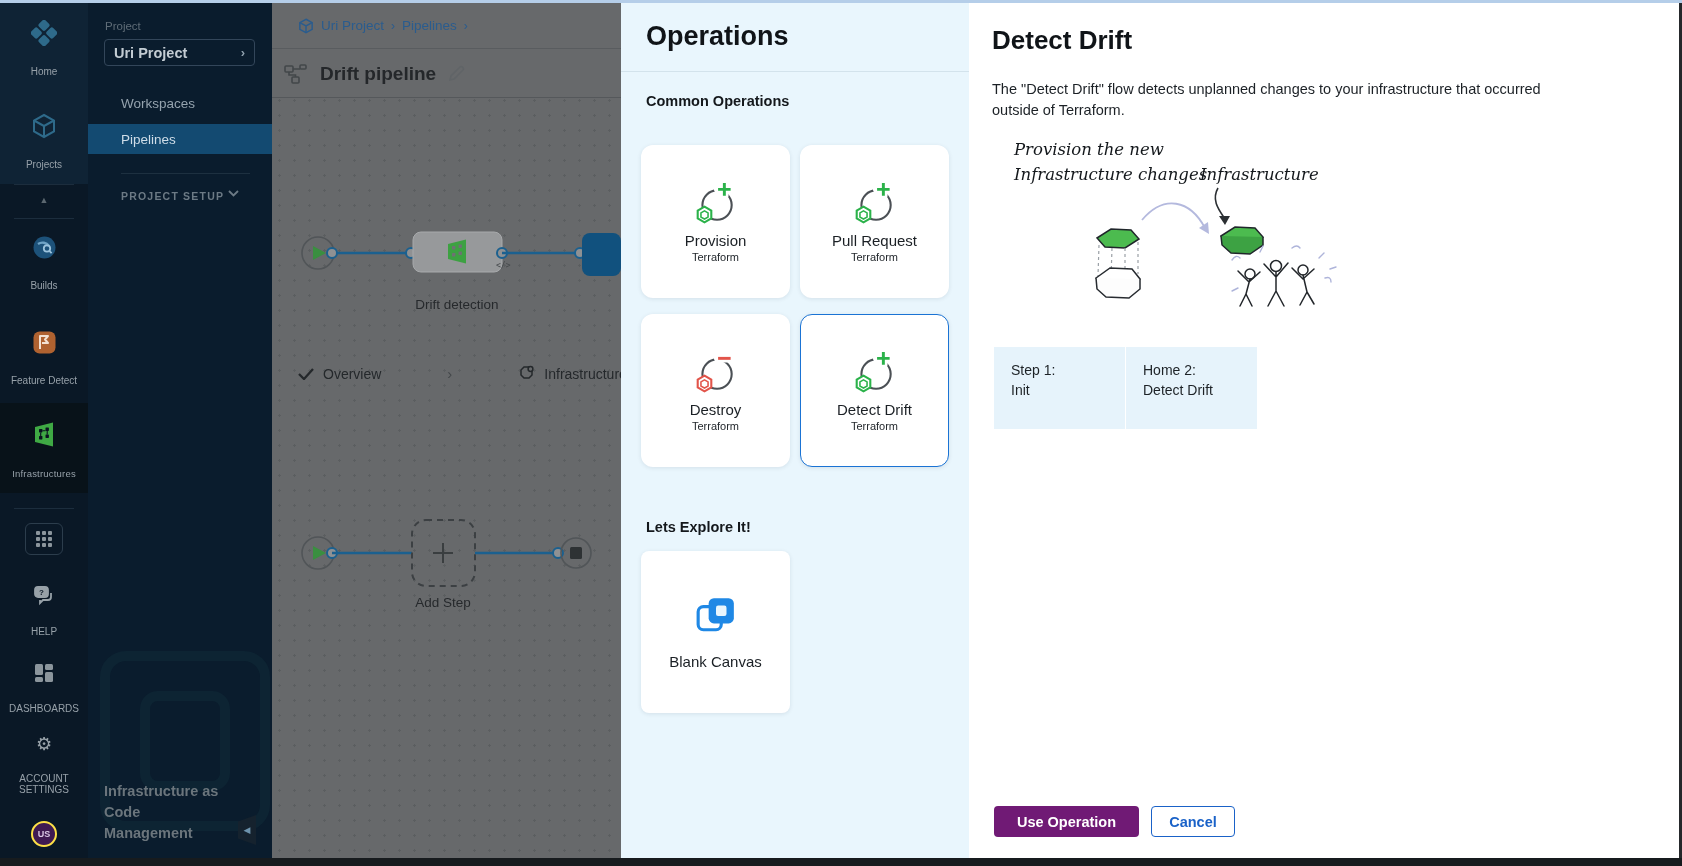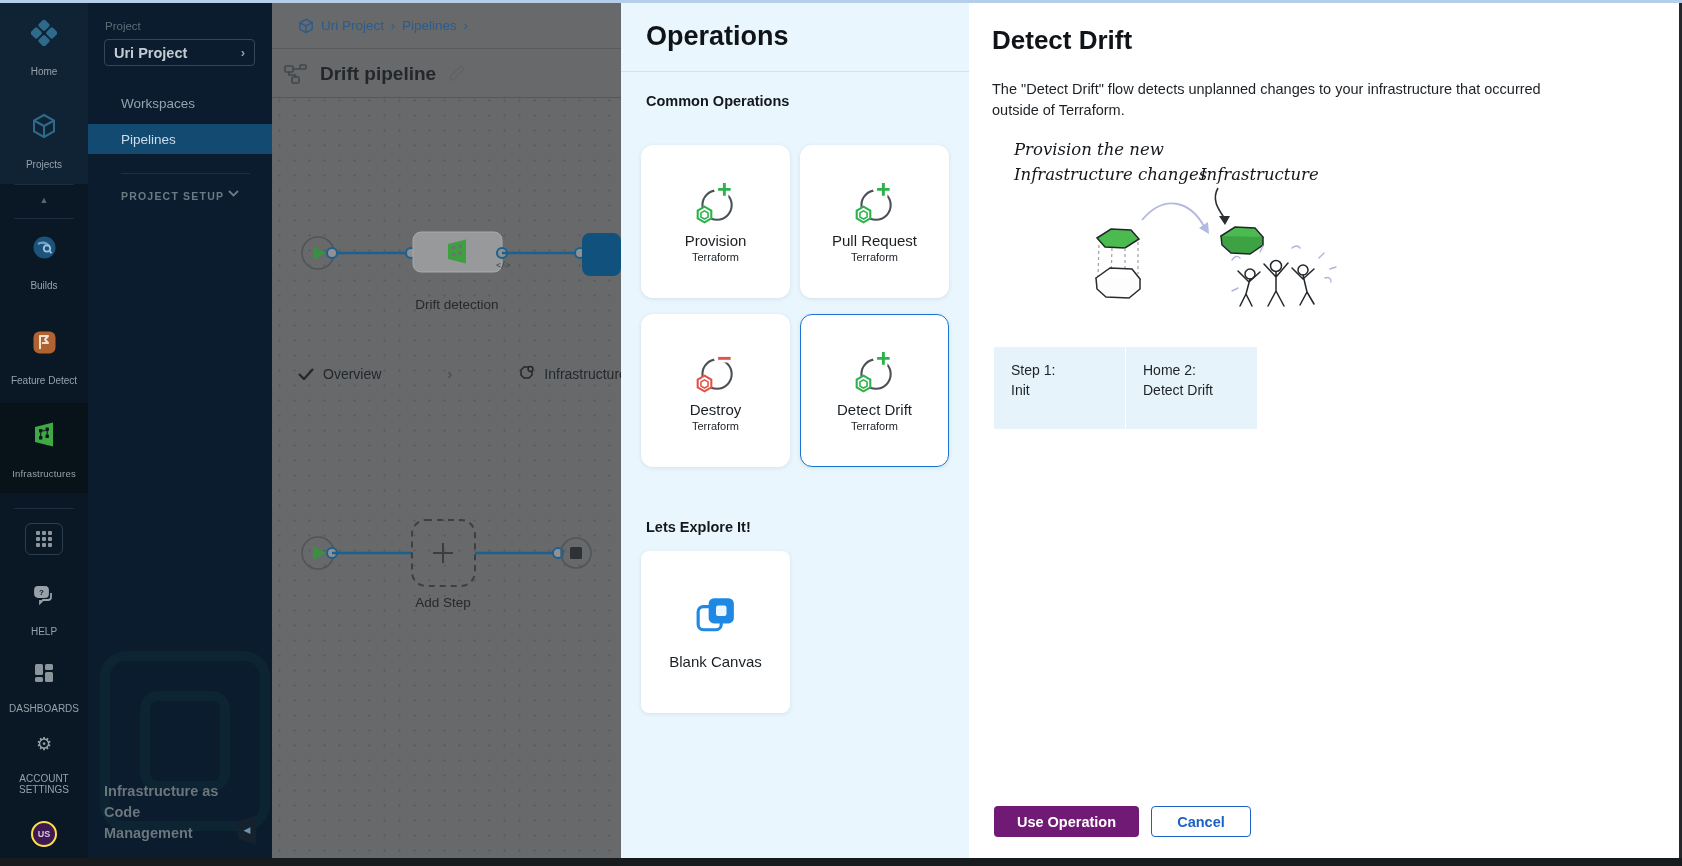--- a/index.html
+++ b/index.html
@@ -75,21 +75,21 @@
   
   .detail { position:absolute; left:969px; top:3px; width:710px; height:855px; background:#fff; }
   .detail-title { position:absolute; left:23px; top:22px; font-size:26px; font-weight:800; color:#101418; }
   .detail-desc { position:absolute; left:23px; top:76px; width:560px; font-size:14.5px; line-height:1.48; color:#1c2126; }
   .illus { position:absolute; left:23px; top:125px; }
   .steps { position:absolute; left:25px; top:344px; display:flex; gap:1px; }
   .step-box { width:131px; height:82px; background:#e6f3fb; padding:13px 0 0 17px; font-size:14px; color:#1d2226; line-height:1.45; }
   .btns { position:absolute; left:25px; top:803px; display:flex; gap:12px; }
   .btn-primary { min-width:145px; height:31px; background:#701a75; color:#fff; font-size:14.5px; font-weight:bold;
     border:none; border-radius:4px; cursor:pointer; font-family:"Liberation Sans",sans-serif; }
-  .btn-secondary { width:100px; height:31px; background:#fff; color:#1a62c8; font-size:14.5px; font-weight:bold;
+  .btn-secondary { width:84px; height:31px; background:#fff; color:#1a62c8; font-size:14.5px; font-weight:bold;
     border:1.5px solid #1a62c8; border-radius:4px; cursor:pointer; font-family:"Liberation Sans",sans-serif; }
 
   .hand { font-family:"DejaVu Serif", serif; font-style:italic; }
   svg { display:block; }
 </style>
 </head>
 <body>
 
 <div id="app">
   <div class="top-strip"></div>

